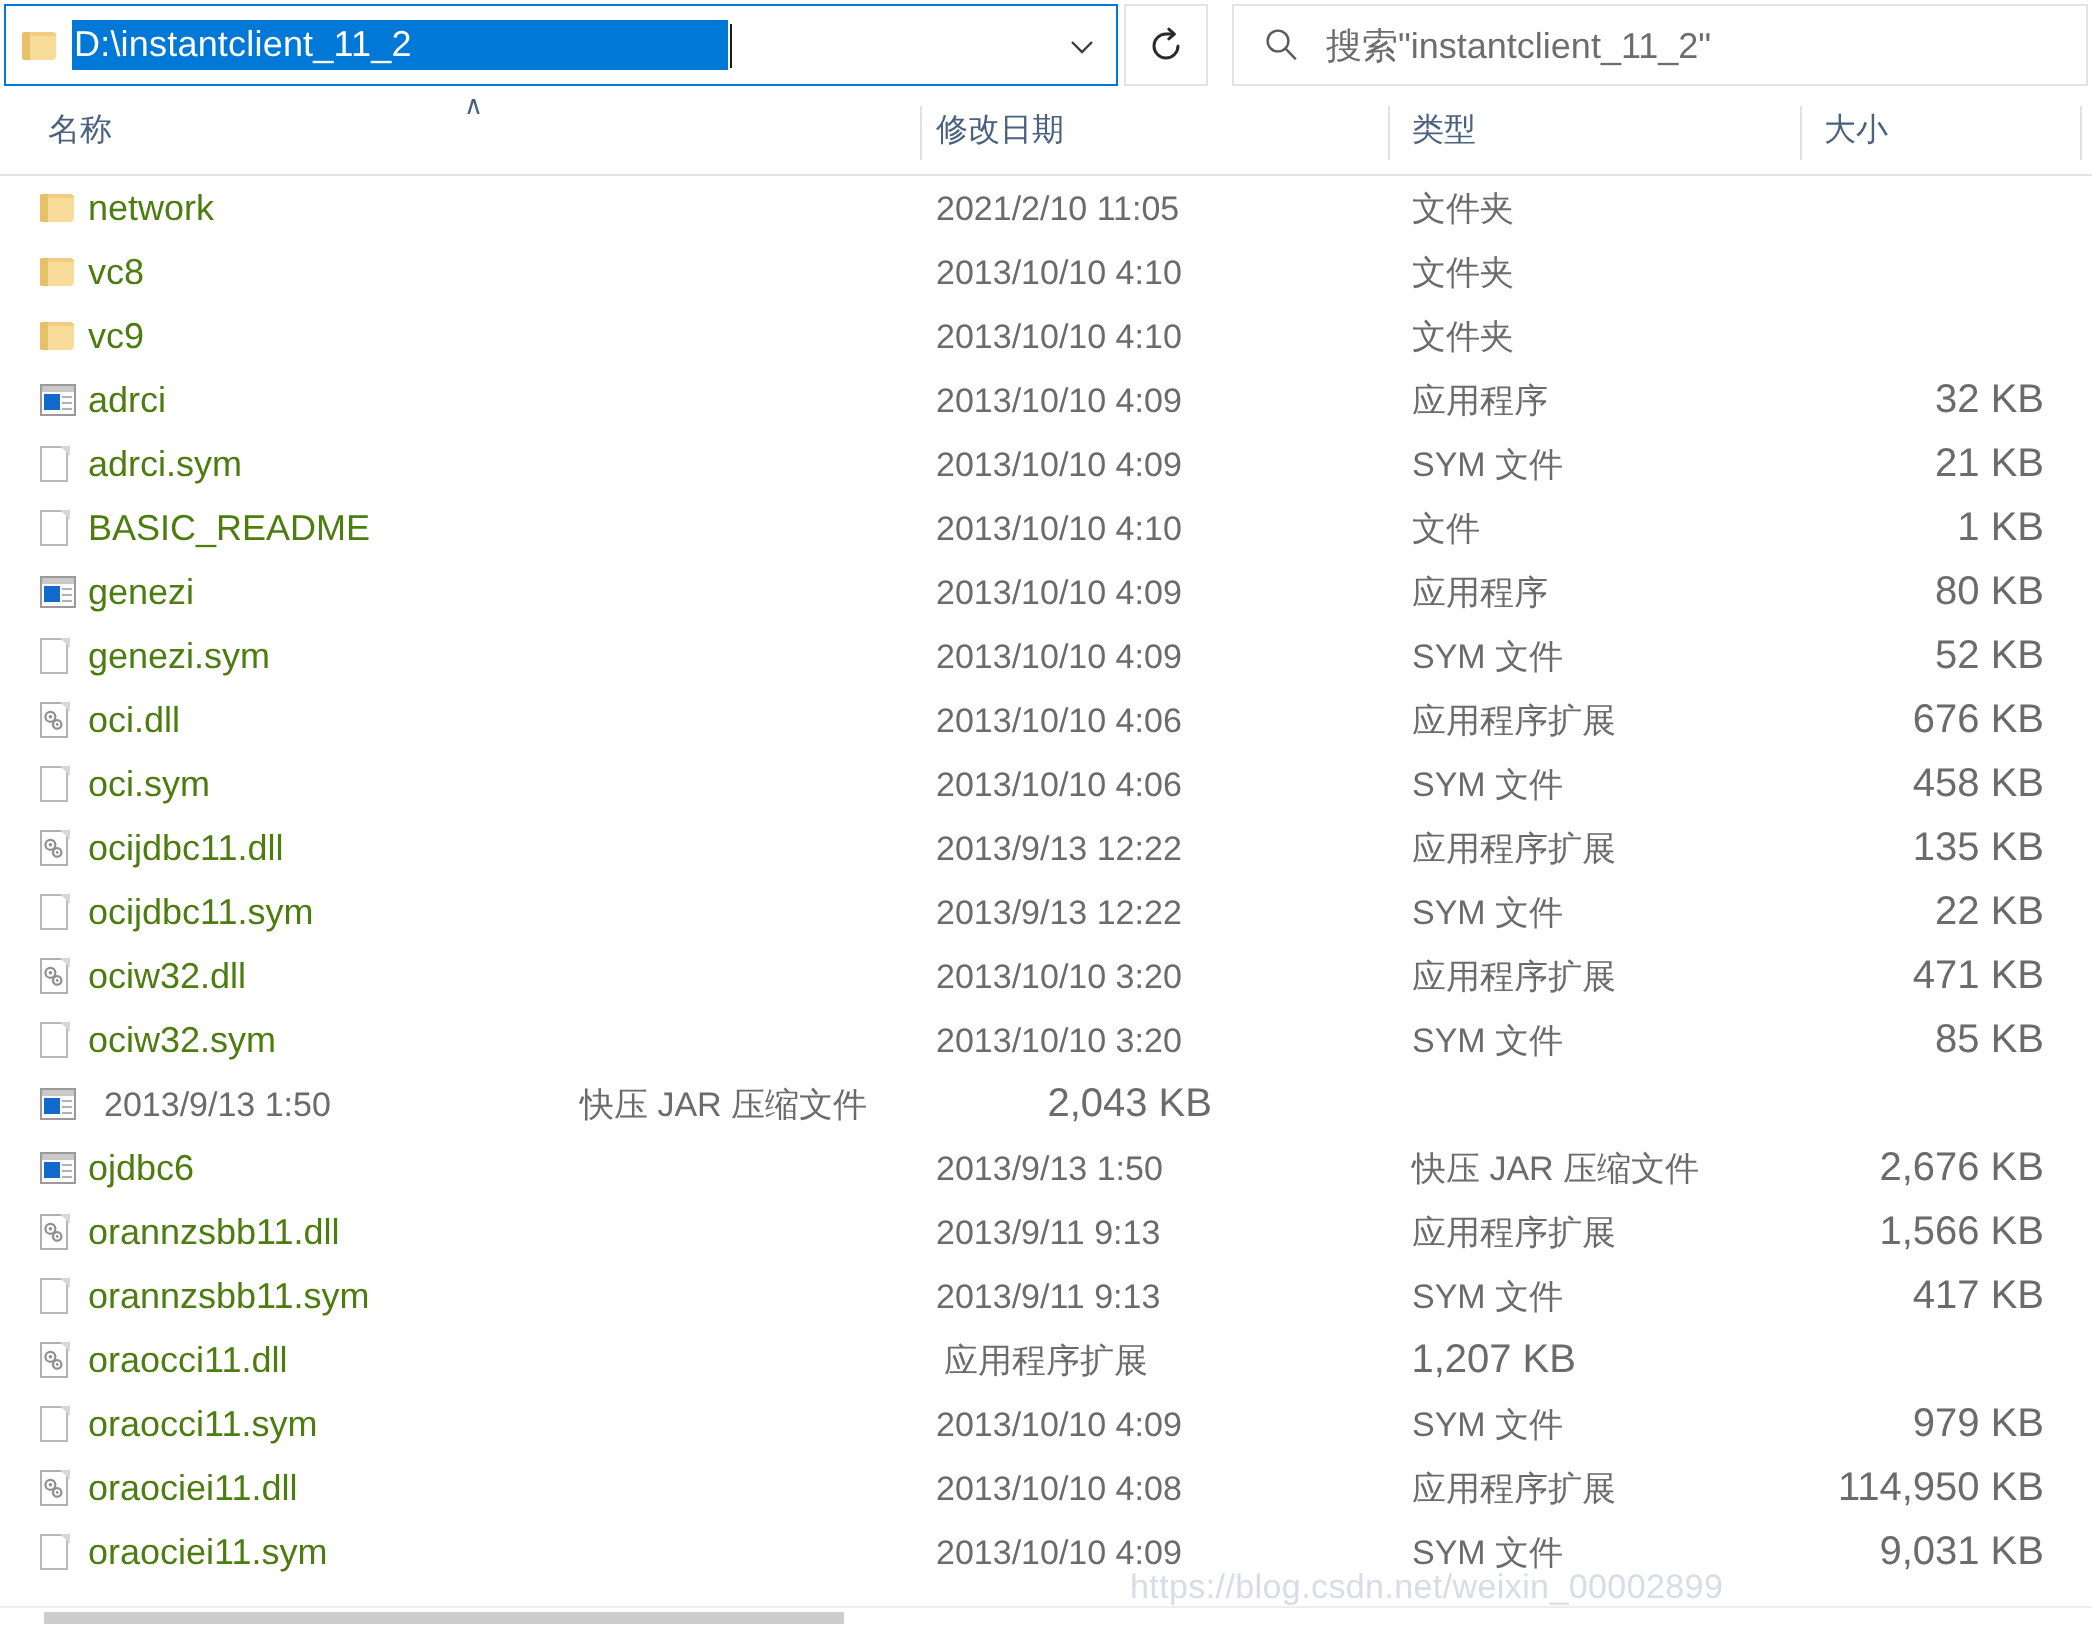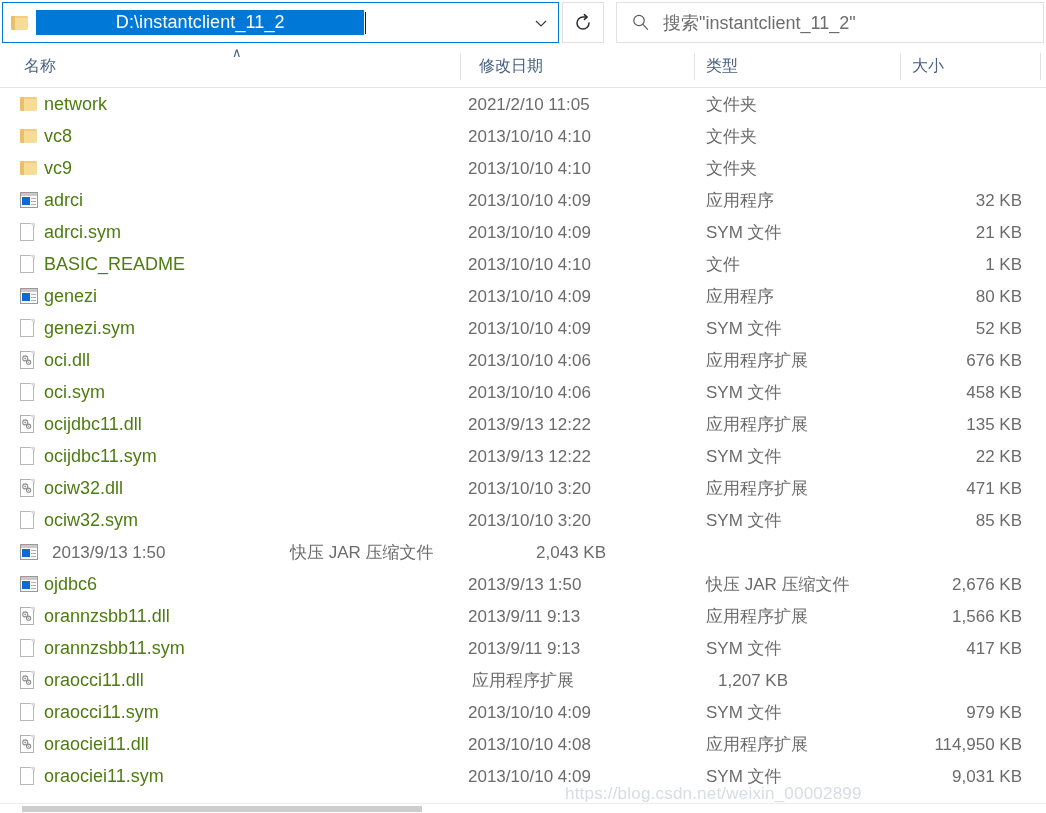--- a/index.html
+++ b/index.html
@@ -15,21 +15,20 @@
     color: #1b1b1b;
     position: relative;
   }
 
   
   .topbar {
     height: 45px;
     display: flex;
     align-items: stretch;
     box-sizing: border-box;
-    text-align: center;
   }
 
   .addressbar {
     width: 557px;
     margin: 2px 0 2px 2px;
     border: 1px solid #0078d7;
     background: #ffffff;
     display: flex;
     align-items: center;
     box-sizing: border-box;
@@ -137,21 +136,21 @@
   .colheader .cell.divider::before {
     content: "";
     position: absolute;
     left: 0;
     top: 8px;
     bottom: 8px;
     width: 1px;
     background: #e1e1e1;
   }
   .c-name { width: 460px; padding-left: 24px; }
-  .c-date { width: 234px; padding-left: 19px; }
+  .c-date { width: 234px; padding-left: 8px; }
   .c-type { width: 206px; padding-left: 12px; }
   .c-size { width: 140px; padding-left: 12px; }
   .c-end  { width: 6px; }
 
   .sort-caret {
     position: absolute;
     left: 232px;
     top: 2px;
     font-size: 13px;
     color: #4a6180;
@@ -202,21 +201,21 @@
     font-size: 17px;
     line-height: 21px;
     color: #6b6b6b;
     box-sizing: border-box;
     white-space: nowrap;
     flex: 0 0 auto;
   }
   .row .size-cell {
     width: 140px;
     padding-right: 18px;
-    font-size: 17px;
+    font-size: 20px;
     line-height: 21px;
     color: #6b6b6b;
     text-align: right;
     box-sizing: border-box;
     white-space: nowrap;
     flex: 0 0 auto;
   }
 
   
   .ico { position: relative; display: inline-block; flex: 0 0 auto; }

